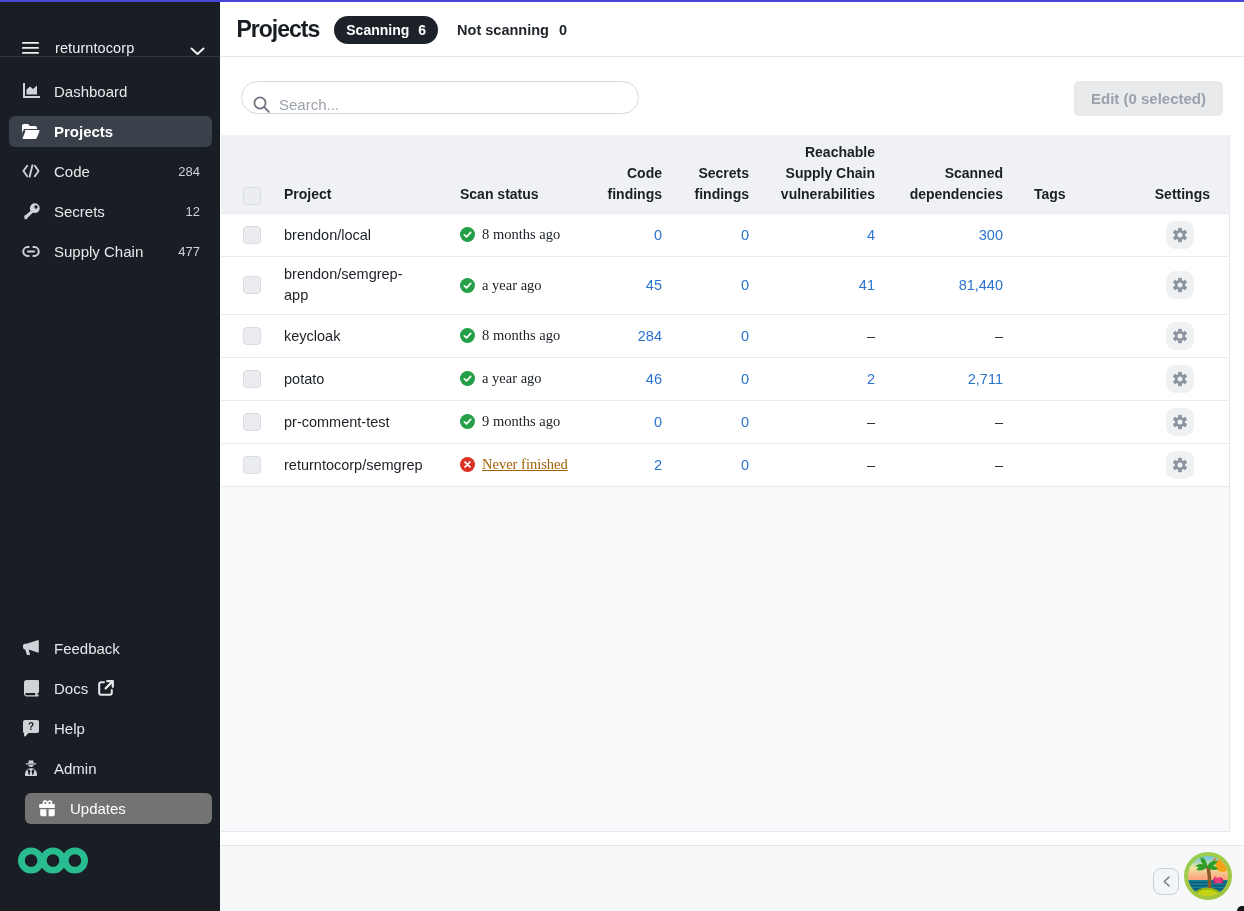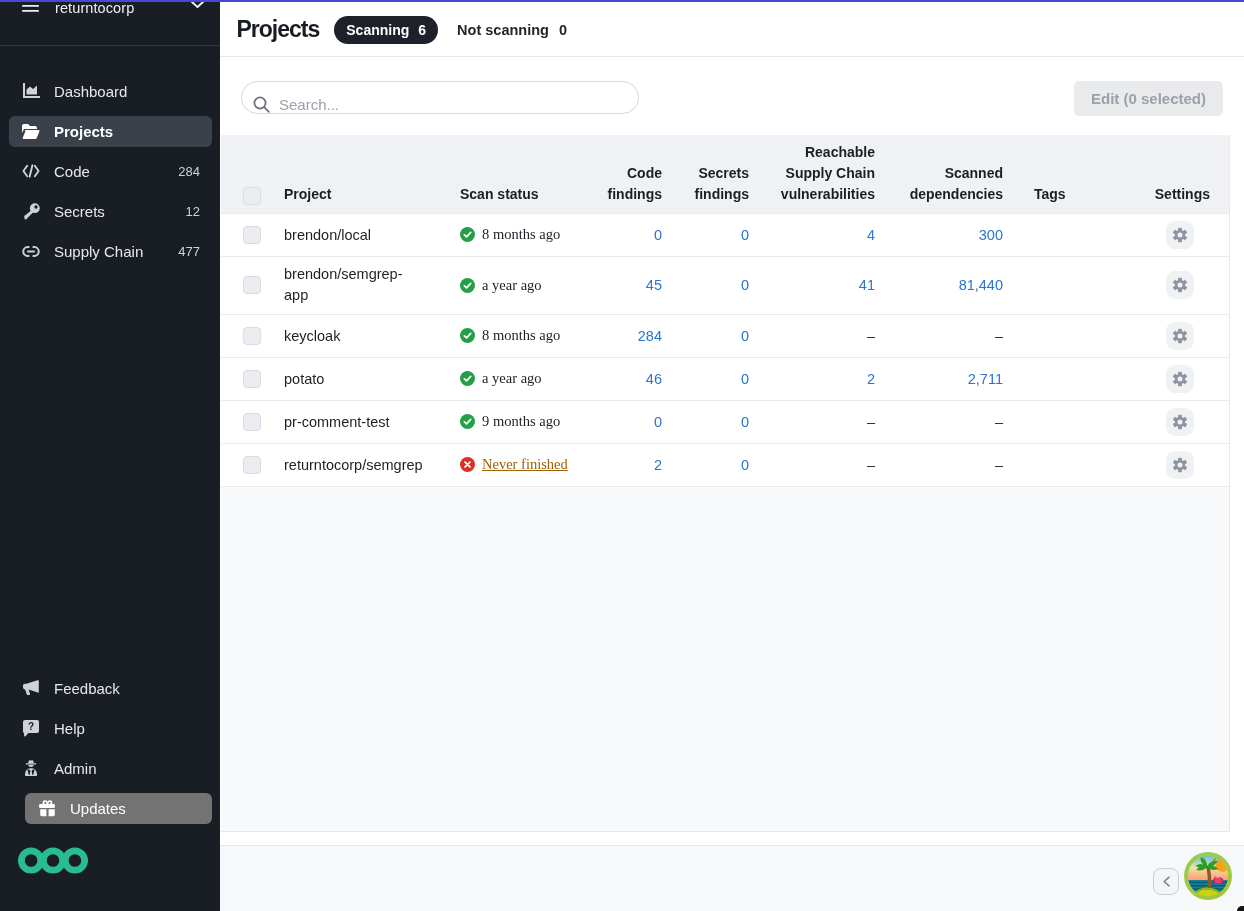--- a/index.html
+++ b/index.html
@@ -1,20 +1,20 @@
 <!DOCTYPE html>
 <html><head>
 <meta charset="utf-8">
 <style>
 * { margin:0; padding:0; box-sizing:border-box; }
 html,body { width:1244px; height:911px; overflow:hidden; font-family:"Liberation Sans",sans-serif; background:#fff; }
 .topbar { position:absolute; top:0; left:0; width:1244px; height:2px; background:#4946d9; z-index:50; }
 
 .sidebar { position:absolute; top:0; left:0; width:220px; height:911px; background:#191d24; color:#e9ebed; z-index:10; }
-.side-head { height:46px; border-bottom:1px solid #31363d; display:flex; align-items:flex-start; padding:0 15px 0 22px; }
+.side-head { height:57px; border-bottom:1px solid #31363d; display:flex; align-items:flex-end; padding:0 15px 0 22px; }
 .side-head .org { margin-left:16px; font-size:14.5px; color:#eef0f2; letter-spacing:.1px; }
 .side-head .chev { margin-left:auto; }
 .nav { position:absolute; top:58px; left:0; right:0; list-style:none; padding-top:13px; }
 .nav li { height:40px; padding:0 8px 0 9px; display:flex; align-items:center; }
 .nav a { display:flex; align-items:center; height:31px; flex:1; border-radius:6px; color:#e6e8eb; text-decoration:none; font-size:15px; padding:0 12px 0 13px; }
 .nav a .ic { width:18px; display:flex; justify-content:center; }
 .nav a .lbl { margin-left:14px; }
 .nav a .cnt { margin-left:auto; font-size:13px; color:#ced3d8; }
 .nav a.active { background:#3a414b; font-weight:700; color:#fff; }
 .nav2 { position:absolute; bottom:83px; left:0; right:0; list-style:none; }
@@ -151,20 +151,37 @@
   </ul>
   <ul class="nav2">
     <li>
         <a href="#">
           <span class="ic">
       <svg width="17" height="16" viewBox="0 0 17 16">
               <path d="M14.5 0.3 L3.5 3.8 H1.8 A1.8 1.8 0 0 0 0 5.6 v2 a1.8 1.8 0 0 0 1.8 1.8 h.4 l1.6 5 a1 1 0 0 0 1 .7 h1.4 a.8.8 0 0 0 .8-1 l-1.4-4.5 9 3 a.9.9 0 0 0 1.2-.9 V1.2 a.9.9 0 0 0-1.3-.9 Z" fill="#cfd3d8"></path>
             </svg>
       </span>
           <span class="lbl">Feedback</span>
+        </a>
+      </li>
+    <li>
+        <a href="#">
+          <span class="lblrow" style="display:flex;align-items:center;width:100%">
+            <span class="ic">
+      <svg width="15" height="17" viewBox="0 0 15 17">
+                <path d="M2.8 0 h11 a1.2 1.2 0 0 1 1.2 1.2 v10.6 a1.2 1.2 0 0 1-1.2 1.2 h-0.3 v1.6 h.3 a.9.9 0 0 1 0 1.8 h-11 A2.8 2.8 0 0 1 0 13.6 V2.8 A2.8 2.8 0 0 1 2.8 0 Z M2.4 13 a1.1 1.1 0 0 0 0 2.2 h8.9 v-2.2 Z M4 3.2 h7 v1.5 h-7 Z M4 6.2 h7 v1.5 h-7 Z" fill="#cfd3d8"></path>
+              </svg>
+      </span>
+            <span class="lbl">Docs</span>
+      <svg style="margin-left:10px" width="16" height="16" viewBox="0 0 16 16">
+              <path d="M6 2.2 H3.2 A2 2 0 0 0 1.2 4.2 v8.6 a2 2 0 0 0 2 2 h8.6 a2 2 0 0 0 2-2 V10" stroke="#e6e8eb" stroke-width="2" fill="none" stroke-linecap="round"></path>
+              <path d="M9.2 1.2 h5.6 v5.6" stroke="#e6e8eb" stroke-width="2.2" fill="none" stroke-linecap="round" stroke-linejoin="round"></path>
+              <path d="M14.4 1.6 L7.6 8.4" stroke="#e6e8eb" stroke-width="2.2" fill="none" stroke-linecap="round"></path>
+            </svg>
+      </span>
         </a>
       </li>
     <li>
         <a href="#">
           <span class="ic">
       <svg width="16" height="17" viewBox="0 0 16 17">
               <path d="M2 0 h12 a2 2 0 0 1 2 2 v9 a2 2 0 0 1-2 2 h-8.5 l-3 3.3 a.8.8 0 0 1-1.4-.5 L1 13 A2 2 0 0 1 0 11 V2 A2 2 0 0 1 2 0 Z" fill="#cfd3d8"></path>
               <text x="8" y="9.7" text-anchor="middle" font-size="10" font-weight="bold" fill="#191d24" font-family="Liberation Sans">?</text>
             </svg>
       </span>

